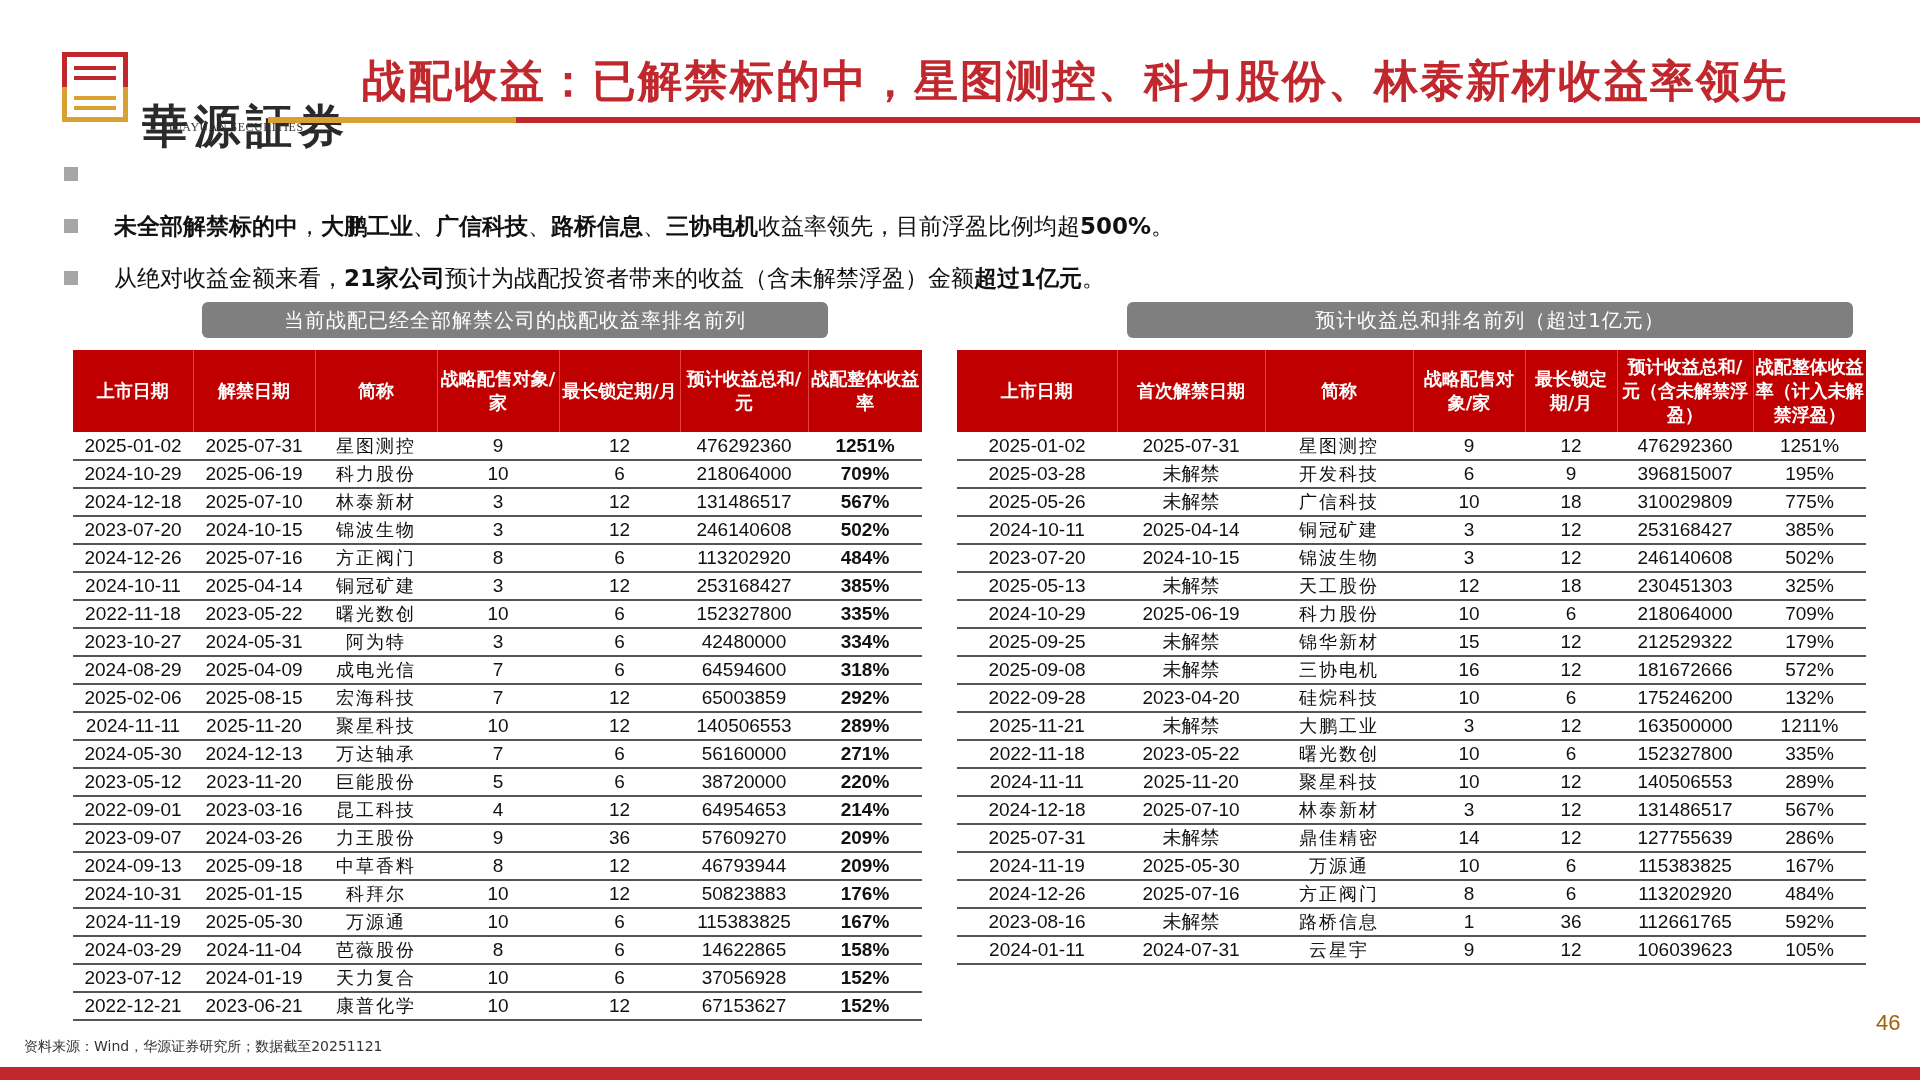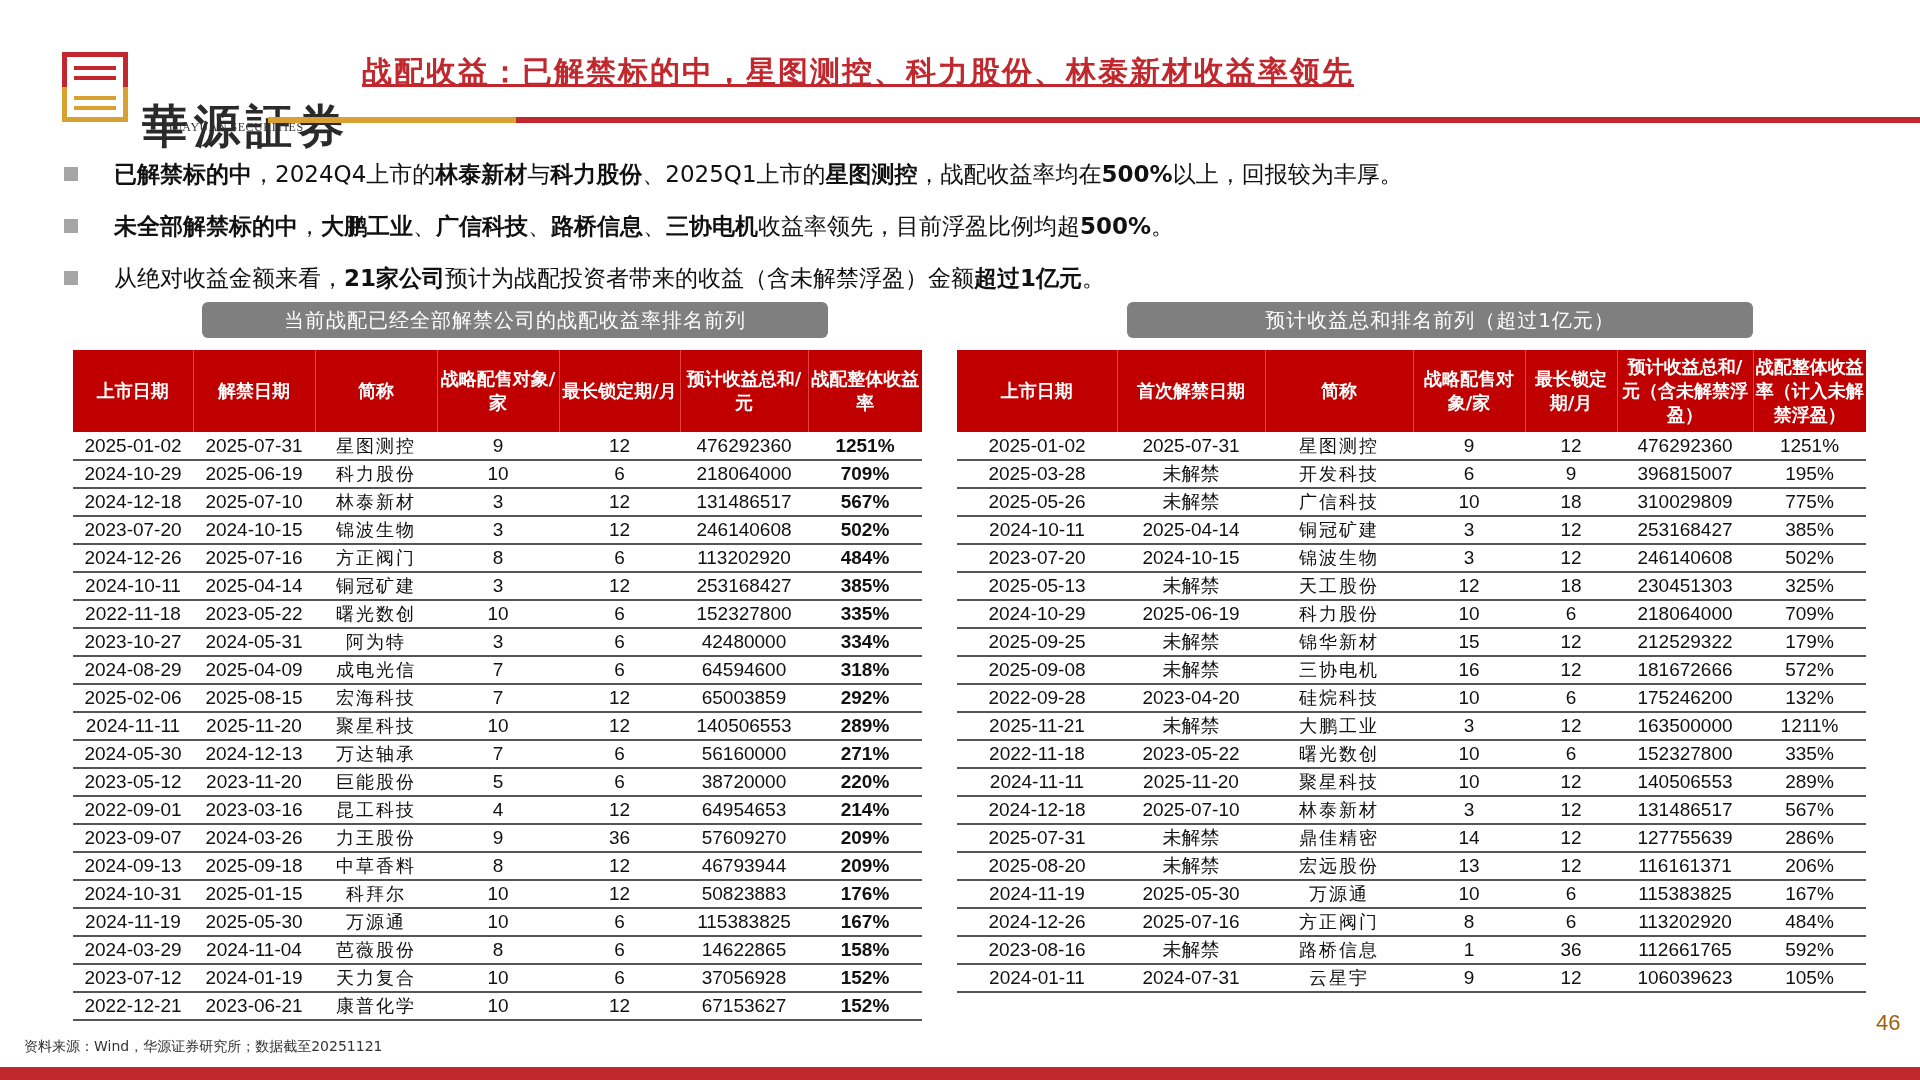--- a/index.html
+++ b/index.html
@@ -6,34 +6,34 @@
   html, body { width: 1920px; height: 1080px; background: #ffffff; overflow: hidden; }
   body { position: relative; font-family: "DejaVu Serif", serif; color: #111; }
 
   
   .logo { position: absolute; left: 62px; top: 52px; width: 66px; height: 70px; }
   .logo .top { position: absolute; left: 0; top: 0; width: 66px; height: 35px; border: 5px solid #C0282E; border-bottom: none; }
   .logo .bot { position: absolute; left: 0; top: 35px; width: 66px; height: 35px; border: 5px solid #D9A032; border-top: none; }
   .logo .bar { position: absolute; height: 4px; }
   .brand-cn { position: absolute; left: 142px; top: 50px; font-family: "DejaVu Serif", serif; font-weight: bold; font-size: 46px; letter-spacing: 6px; color: #2a2a2a; margin-top: 46px; }
   .brand-en { position: absolute; left: 164px; top: 120px; font-family: "Liberation Serif", serif; font-size: 12px; letter-spacing: 0.5px; color: #333; }
-  .page-title { position: absolute; left: 362px; top: 52px; font-family: "DejaVu Serif", serif; font-weight: bold; font-size: 30px; letter-spacing: 2px; color: #C0282E; white-space: nowrap; text-decoration: underline; }
+  .page-title { position: absolute; left: 362px; top: 52px; font-family: "DejaVu Serif", serif; font-weight: bold; font-size: 44px; letter-spacing: 2px; color: #C0282E; white-space: nowrap; }
   .title-rule-gold { position: absolute; left: 268px; top: 117px; width: 248px; height: 6px; background: #D9A032; }
   .title-rule-red { position: absolute; left: 516px; top: 117px; width: 1404px; height: 6px; background: #C0282E; }
 
   
   .bullets { position: absolute; left: 64px; top: 148px; width: 1800px; }
   .bullet { display: flex; align-items: center; height: 52px; font-size: 23px; font-family: "DejaVu Sans", sans-serif; }
   .bullet .sq { width: 14px; height: 14px; background: #A6A6A6; margin-right: 36px; flex: none; }
   .bullet b { font-weight: bold; }
 
   
   .pill { position: absolute; height: 36px; border-radius: 6px; background: #7F7F7F; color: #fff; font-family: "DejaVu Sans", sans-serif; font-size: 20px; display: flex; align-items: center; justify-content: center; letter-spacing: 1px; }
   .pill-left { left: 202px; top: 302px; width: 626px; }
-  .pill-right { left: 1127px; top: 302px; width: 626px; }
+  .pill-right { left: 1127px; top: 302px; width: 726px; }
 
   
   table { position: absolute; border-collapse: collapse; font-family: "Liberation Sans", sans-serif; }
   th { background: #C00000; color: #fff; font-family: "DejaVu Sans", sans-serif; font-weight: bold; font-size: 18px; line-height: 24px; border-right: 1px solid #d44; padding: 0 2px; text-align: center; vertical-align: middle; }
   th:last-child { border-right: none; }
   td { height: 28px; font-size: 19px; text-align: center; border-bottom: 2px solid #555; padding: 0 2px; white-space: nowrap; }
   td.name { font-family: "DejaVu Serif", serif; font-size: 18px; letter-spacing: 2px; }
   td.rate-bold { font-weight: bold; }
   .tbl-left { left: 73px; top: 350px; width: 849px; }
   .tbl-left thead tr { height: 82px; }
@@ -57,21 +57,20 @@
 </div>
 <div class="brand-cn">華源証券</div>
 <div class="brand-en">HUAYUAN SECURITIES</div>
 <div class="page-title">战配收益：已解禁标的中，星图测控、科力股份、林泰新材收益率领先</div>
 <div class="title-rule-gold"></div>
 <div class="title-rule-red"></div>
 
 <div class="bullets">
   <div class="bullet">
       <span class="sq"></span>
-      <span class="btext"><b>已解禁标的中</b><span>，2024Q4上市的</span><b>林泰新材</b><span>与</span><b>科力股份</b><span>、2025Q1上市的</span><b>星图测控</b><span>，战配收益率均在</span><b>500%</b><span>以上，回报较为丰厚。</span></span>
     </div>
   <div class="bullet">
       <span class="sq"></span>
       <span class="btext"><b>未全部解禁标的中</b><span>，</span><b>大鹏工业</b><span>、</span><b>广信科技</b><span>、</span><b>路桥信息</b><span>、</span><b>三协电机</b><span>收益率领先，目前浮盈比例均超</span><b>500%</b><span>。</span></span>
     </div>
   <div class="bullet">
       <span class="sq"></span>
       <span class="btext"><span>从绝对收益金额来看，</span><b>21家公司</b><span>预计为战配投资者带来的收益（含未解禁浮盈）金额</span><b>超过1亿元</b><span>。</span></span>
     </div>
 </div>
@@ -444,29 +443,20 @@
       <tr>
         <td>2025-07-31</td>
         <td>未解禁</td>
         <td class="name">鼎佳精密</td>
         <td>14</td>
         <td>12</td>
         <td>127755639</td>
         <td>286%</td>
       </tr>
       <tr>
-        <td>2025-08-20</td>
-        <td>未解禁</td>
-        <td class="name">宏远股份</td>
-        <td>13</td>
-        <td>12</td>
-        <td>116161371</td>
-        <td>206%</td>
-      </tr>
-      <tr>
         <td>2024-11-19</td>
         <td>2025-05-30</td>
         <td class="name">万源通</td>
         <td>10</td>
         <td>6</td>
         <td>115383825</td>
         <td>167%</td>
       </tr>
       <tr>
         <td>2024-12-26</td>

